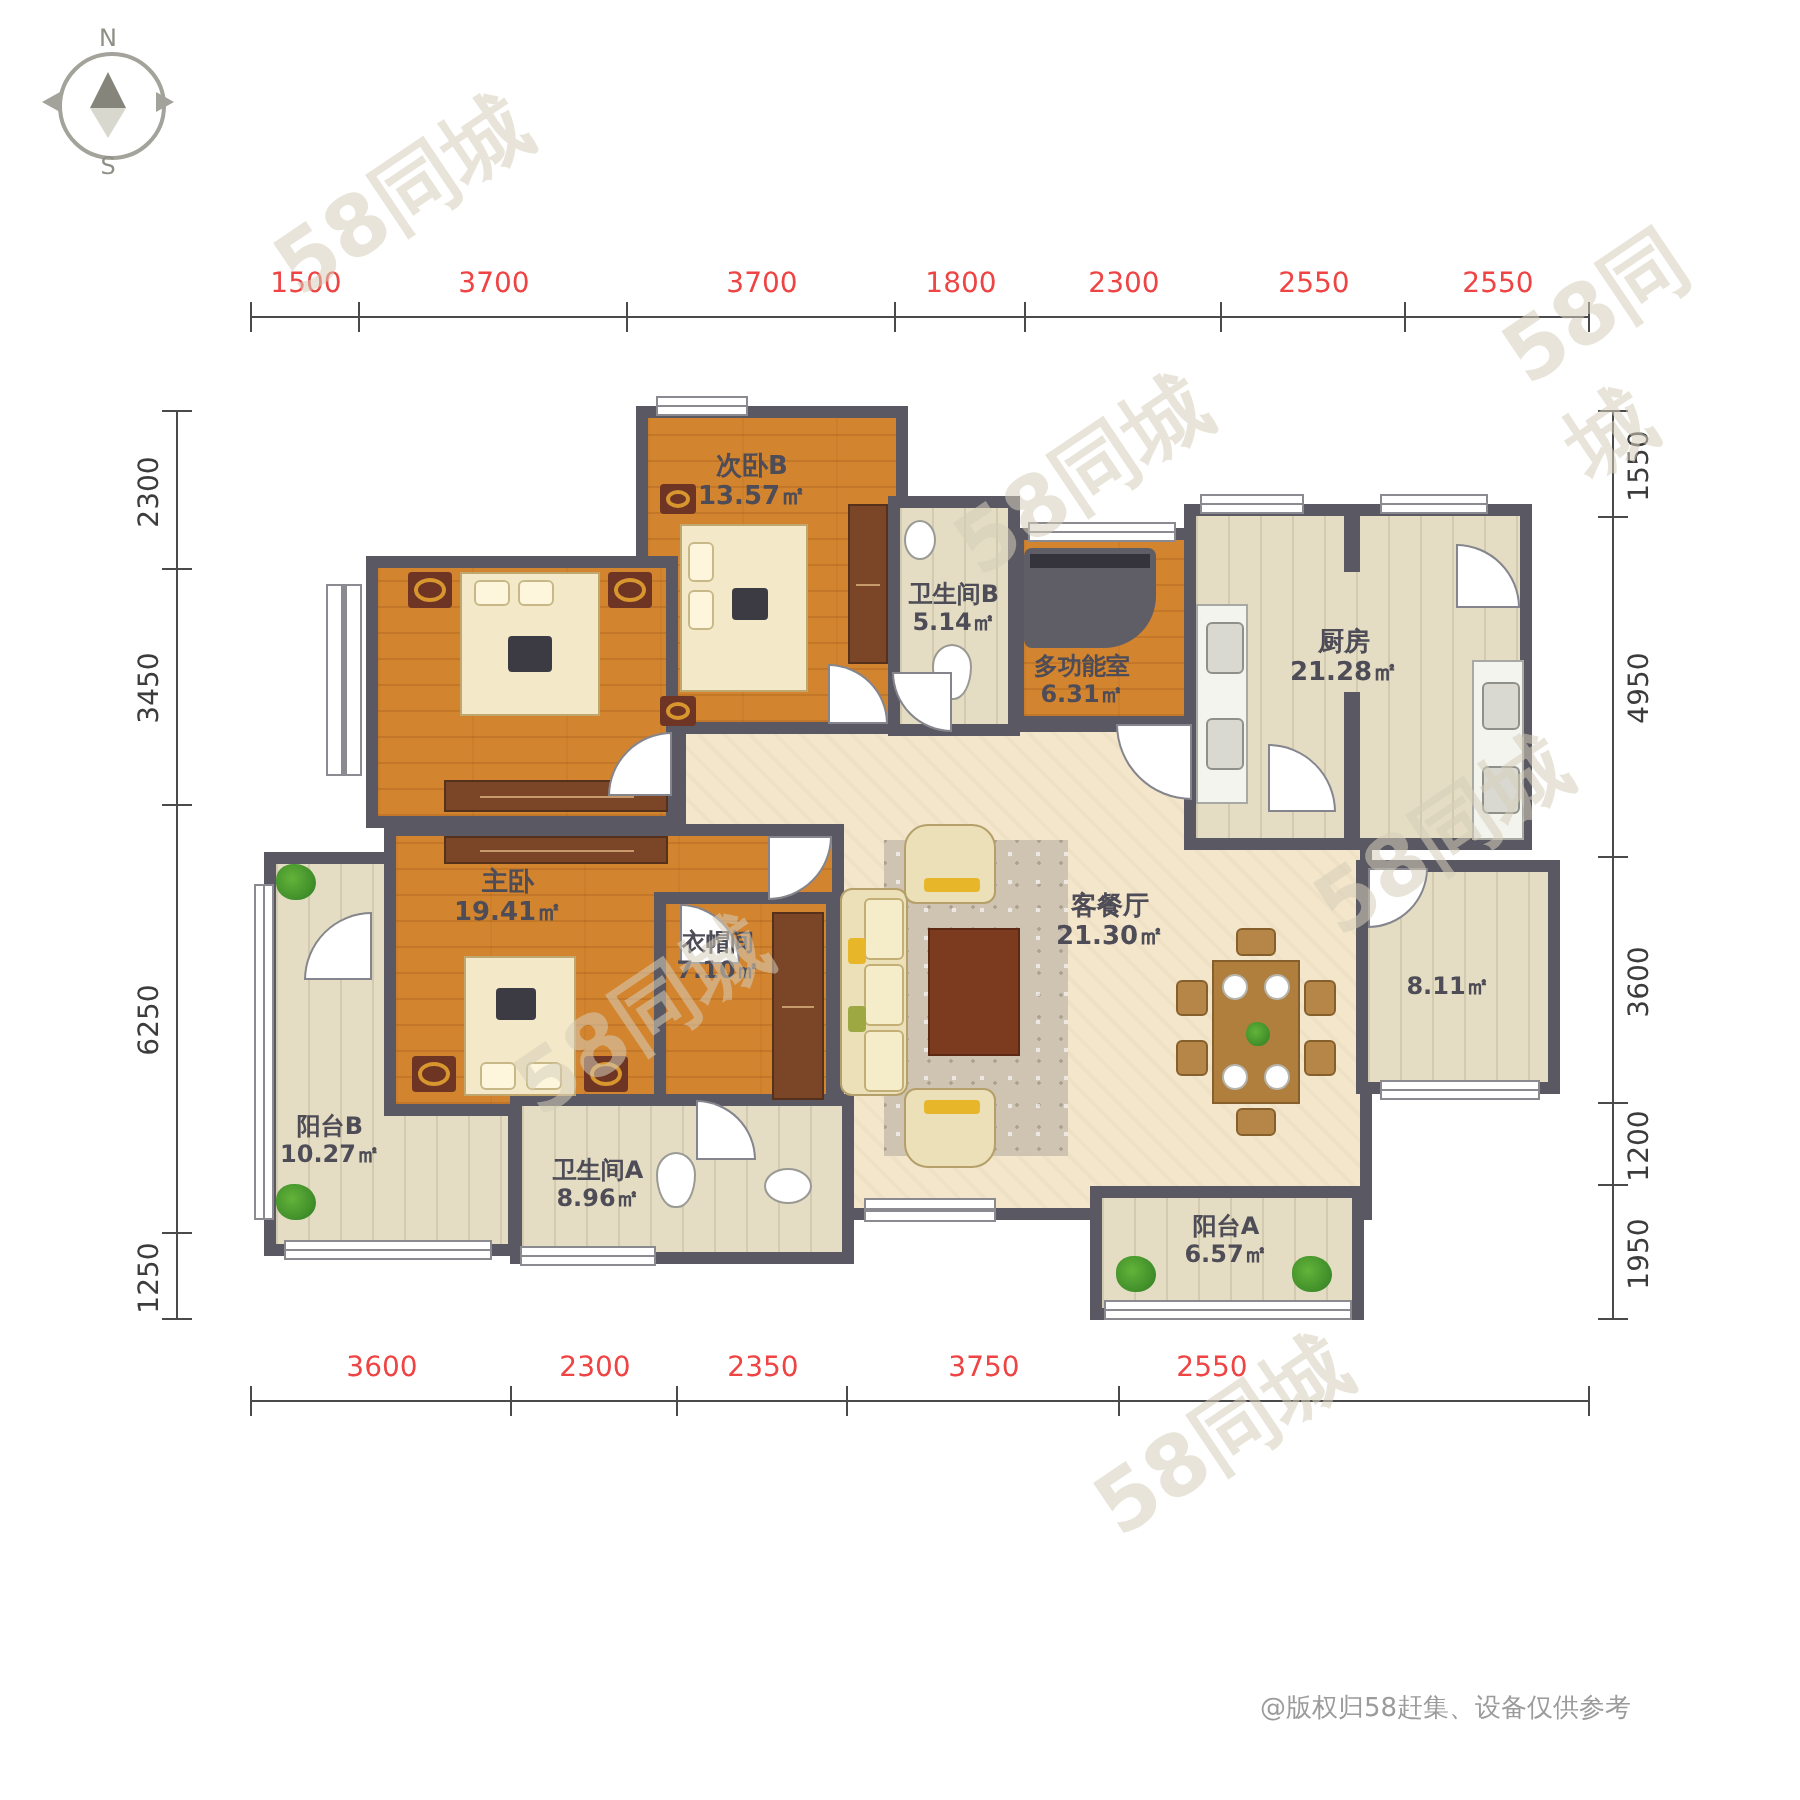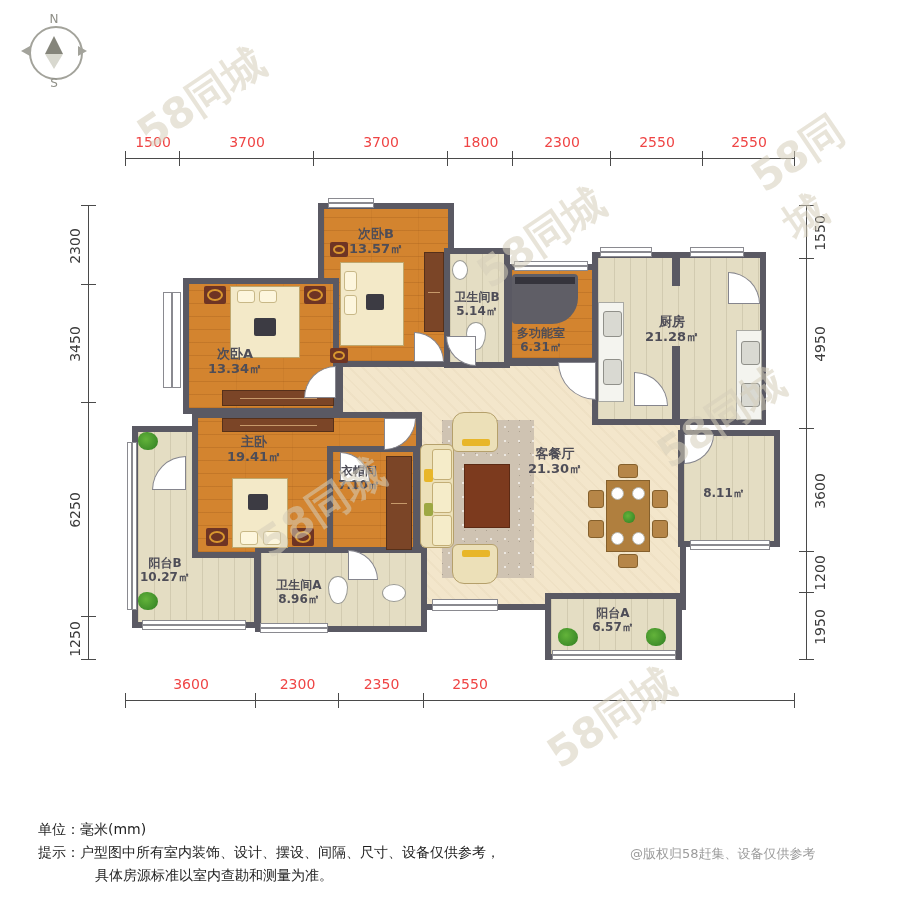--- a/index.html
+++ b/index.html
@@ -113,20 +113,21 @@
     <div class="seg" style="width:65px"><span>1800</span></div>
     <div class="seg" style="width:98px"><span>2300</span></div>
     <div class="seg" style="width:92px"><span>2550</span></div>
     <div class="seg" style="width:92px"><span>2550</span></div>
   </div>
 
   <div class="dimh" style="left:126px;top:676px;width:669px;height:24px;">
     <div class="seg" style="width:130px"><span>3600</span></div>
     <div class="seg" style="width:83px"><span>2300</span></div>
     <div class="seg" style="width:85px"><span>2350</span></div>
+    <div class="seg" style="width:136px"><span>3750</span></div>
     <div class="seg" style="width:92px"><span>2550</span></div>
   </div>
 
   <div class="dimv dleft" style="left:62px;top:206px;width:26px;height:454px;">
     <div class="seg" style="height:79px">
         <span>2300</span>
       </div>
     <div class="seg" style="height:118px">
         <span>3450</span>
       </div>
@@ -269,24 +270,20 @@
   <div class="window h" style="left:514px;top:261px;width:74px;height:10px;"></div>
   <div class="window h" style="left:600px;top:247px;width:52px;height:10px;"></div>
   <div class="window h" style="left:690px;top:247px;width:54px;height:10px;"></div>
   <div class="window h" style="left:432px;top:599px;width:66px;height:12px;"></div>
   <div class="window h" style="left:690px;top:540px;width:80px;height:10px;"></div>
   <div class="window h" style="left:552px;top:650px;width:124px;height:10px;"></div>
   <div class="window v" style="left:127px;top:442px;width:10px;height:168px;"></div>
   <div class="window h" style="left:142px;top:620px;width:104px;height:10px;"></div>
   <div class="window h" style="left:260px;top:623px;width:68px;height:10px;"></div>
 
-  <div class="lbl" style="left:180px;top:346px;width:110px;">
-    <span>次卧A</span>
-    <span>13.34㎡</span>
-  </div>
   <div class="lbl" style="left:328px;top:226px;width:96px;">
     <span>次卧B</span>
     <span>13.57㎡</span>
   </div>
   <div class="lbl sm" style="left:440px;top:290px;width:74px;">
     <span>卫生间B</span>
     <span>5.14㎡</span>
   </div>
   <div class="lbl sm" style="left:504px;top:326px;width:74px;">
     <span>多功能室</span>
@@ -324,21 +321,16 @@
     <span>6.57㎡</span>
   </div>
 
   <span class="wm" style="left:130px;top:70px;">58同城</span>
   <span class="wm" style="left:470px;top:210px;">58同城</span>
   <span class="wm" style="left:250px;top:480px;">58同城</span>
   <span class="wm" style="left:650px;top:390px;">58同城</span>
   <span class="wm" style="left:540px;top:690px;">58同城</span>
   <span class="wm" style="left:760px;top:110px;">58同城</span>
 
-  <div class="notes">
-    <div><span>单位：</span><span>毫米(mm)</span></div>
-    <div><span>提示：</span><span>户型图中所有室内装饰、设计、摆设、间隔、尺寸、设备仅供参考，</span></div>
-    <div class="ind">具体房源标准以室内查勘和测量为准。</div>
-  </div>
 
   <div class="copyright">@版权归58赶集、设备仅供参考</div>
 
 </div>
 
 </body></html>

